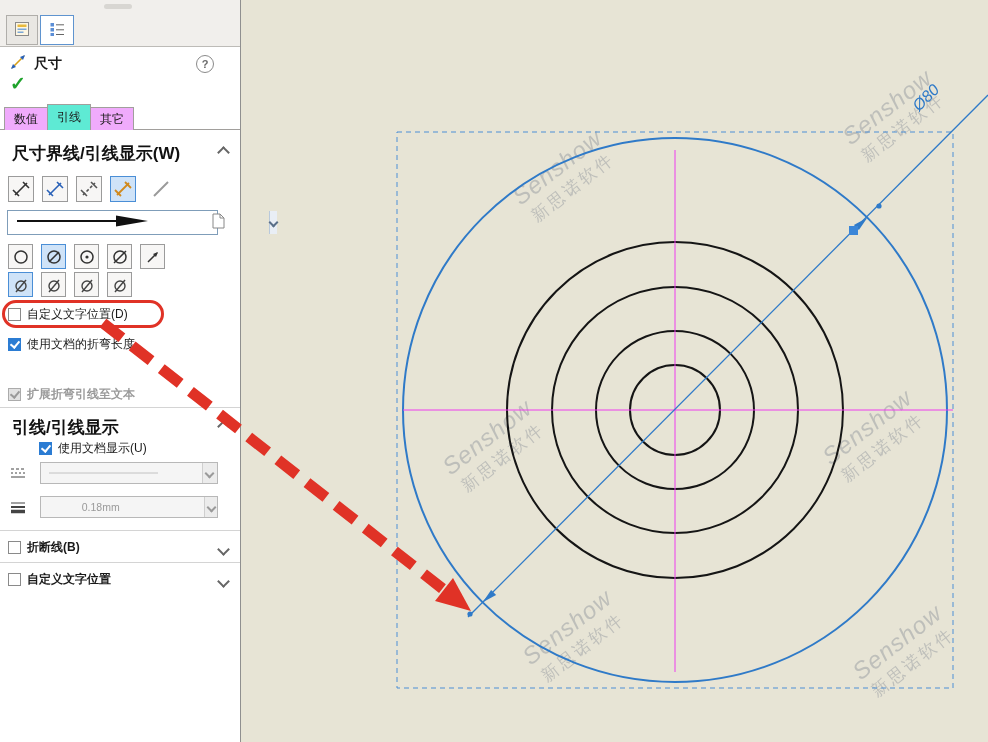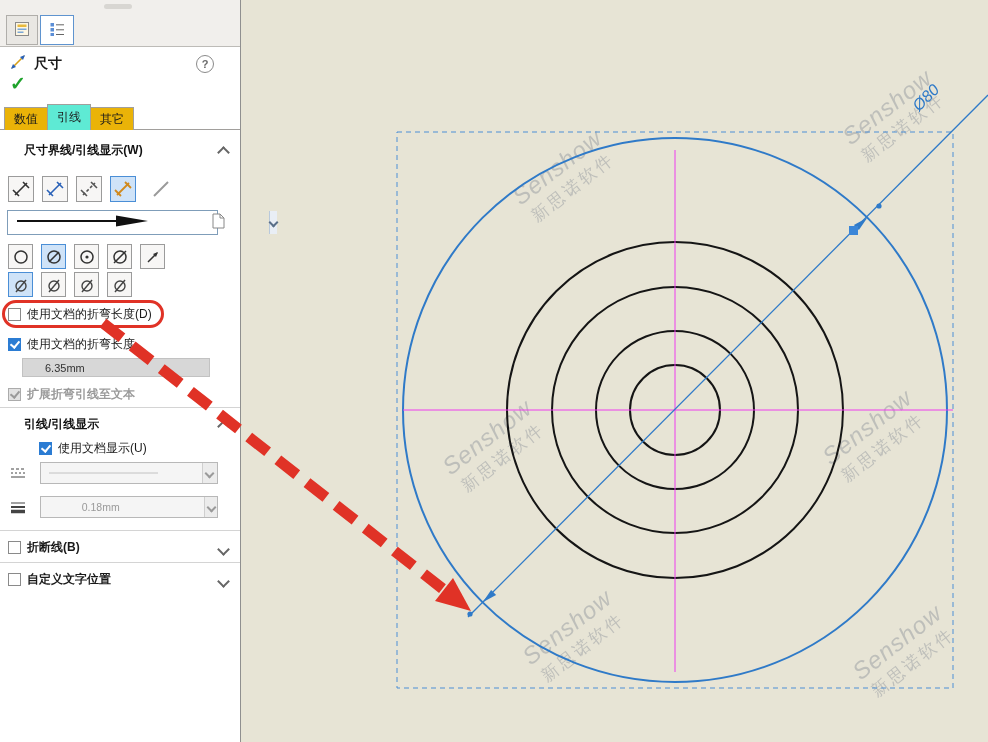--- a/index.html
+++ b/index.html
@@ -26,26 +26,26 @@
   .ptab.active{background:#ffffff;border-color:#5f94cf;}
   #ptab1{left:6px;} #ptab2{left:40px;width:34px;}
 
   .title-row{position:absolute;left:8px;right:26px;top:52px;display:flex;align-items:center;gap:6px;}
   .ptitle{font-weight:bold;font-size:14px;}
   .help{margin-left:auto;width:16px;height:16px;border:1px solid #8a8a8a;border-radius:50%;
     color:#6a6a6a;font-size:11px;font-weight:bold;display:flex;align-items:center;justify-content:center;}
   .ok{position:absolute;left:10px;top:72px;font-size:19px;font-weight:bold;color:#1fa32c;}
 
   .tstrip{position:absolute;left:4px;top:104px;display:flex;align-items:flex-end;z-index:2;}
-  .ttab{height:22px;line-height:22px;padding:0 9px;background:#eab308;border:1px solid #a19f9c;
+  .ttab{height:22px;line-height:22px;padding:0 9px;background:#f0abfc;border:1px solid #a19f9c;
     border-bottom:none;font-size:12px;margin-right:-1px;}
   .ttab.active{background:#5eead4;height:25px;line-height:25px;position:relative;z-index:3;}
   .tline{position:absolute;left:0;right:0;top:129px;border-top:1px solid #a19f9c;}
 
-  .sech{position:absolute;left:24px;font-weight:bold;font-size:12px;color:#111;}
+  .sech{position:absolute;left:12px;font-weight:bold;font-size:17px;color:#111;}
   .chevbox{position:absolute;right:12px;}
   .chev{display:inline-block;width:7px;height:7px;border-left:2px solid #666;border-bottom:2px solid #666;}
   .chev.up{transform:rotate(135deg);}
   .chev.down{transform:rotate(-45deg);}
 
   .prow{position:absolute;left:8px;display:flex;align-items:center;gap:6px;}
   .ibtn{width:26px;height:26px;border:1px solid #9b9b9b;background:#f7f6f5;box-sizing:border-box;
     display:inline-flex;align-items:center;justify-content:center;margin-right:2px;}
   .ibtn.small{width:25px;height:25px;}
   .ibtn.sel{background:#cfe3f8;border-color:#4a8ed6;}
@@ -306,29 +306,28 @@
         <svg width="18" height="18">
             <circle cx="9" cy="10" r="5" fill="none" stroke="#444" stroke-width="1.4"></circle>
             <path d="M4 16 L14 4" stroke="#444" stroke-width="1.4"></path>
           </svg>
       </div>
     </div>
 
     <div class="redbox"></div>
     <div class="prow" id="row-secondarrow">
       <span class="checkbox"></span>
-      <span>使用文档的折弯长度(D)</span>
+      <span>自定义文字位置(D)</span>
     </div>
 
     <div class="prow" id="row-bend">
       <span class="checkbox checked"></span>
       <span>使用文档的折弯长度</span>
     </div>
 
-    <input class="bendinput" readonly="" value="6.35mm" style="">
 
     <div class="prow" id="row-extend">
       <span class="checkbox discheck"></span>
       <span class="graytext">扩展折弯引线至文本</span>
     </div>
 
     <div class="divider" id="div1"></div>
 
     <div class="sech" id="sech2">引线/引线显示</div>
     <div class="chevbox" id="chev2"><span class="chev up"></span></div>

